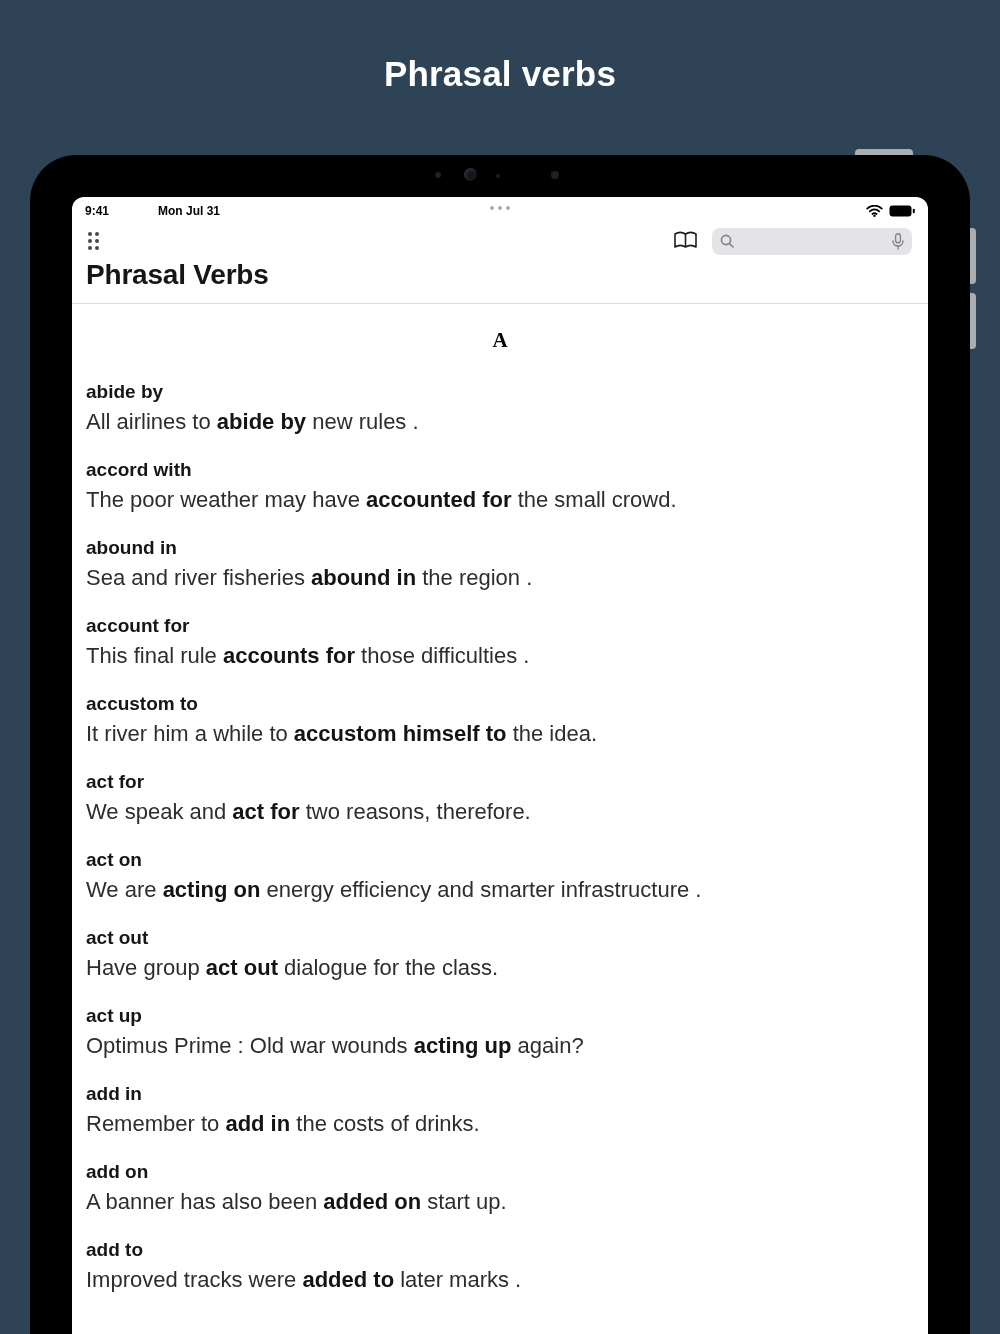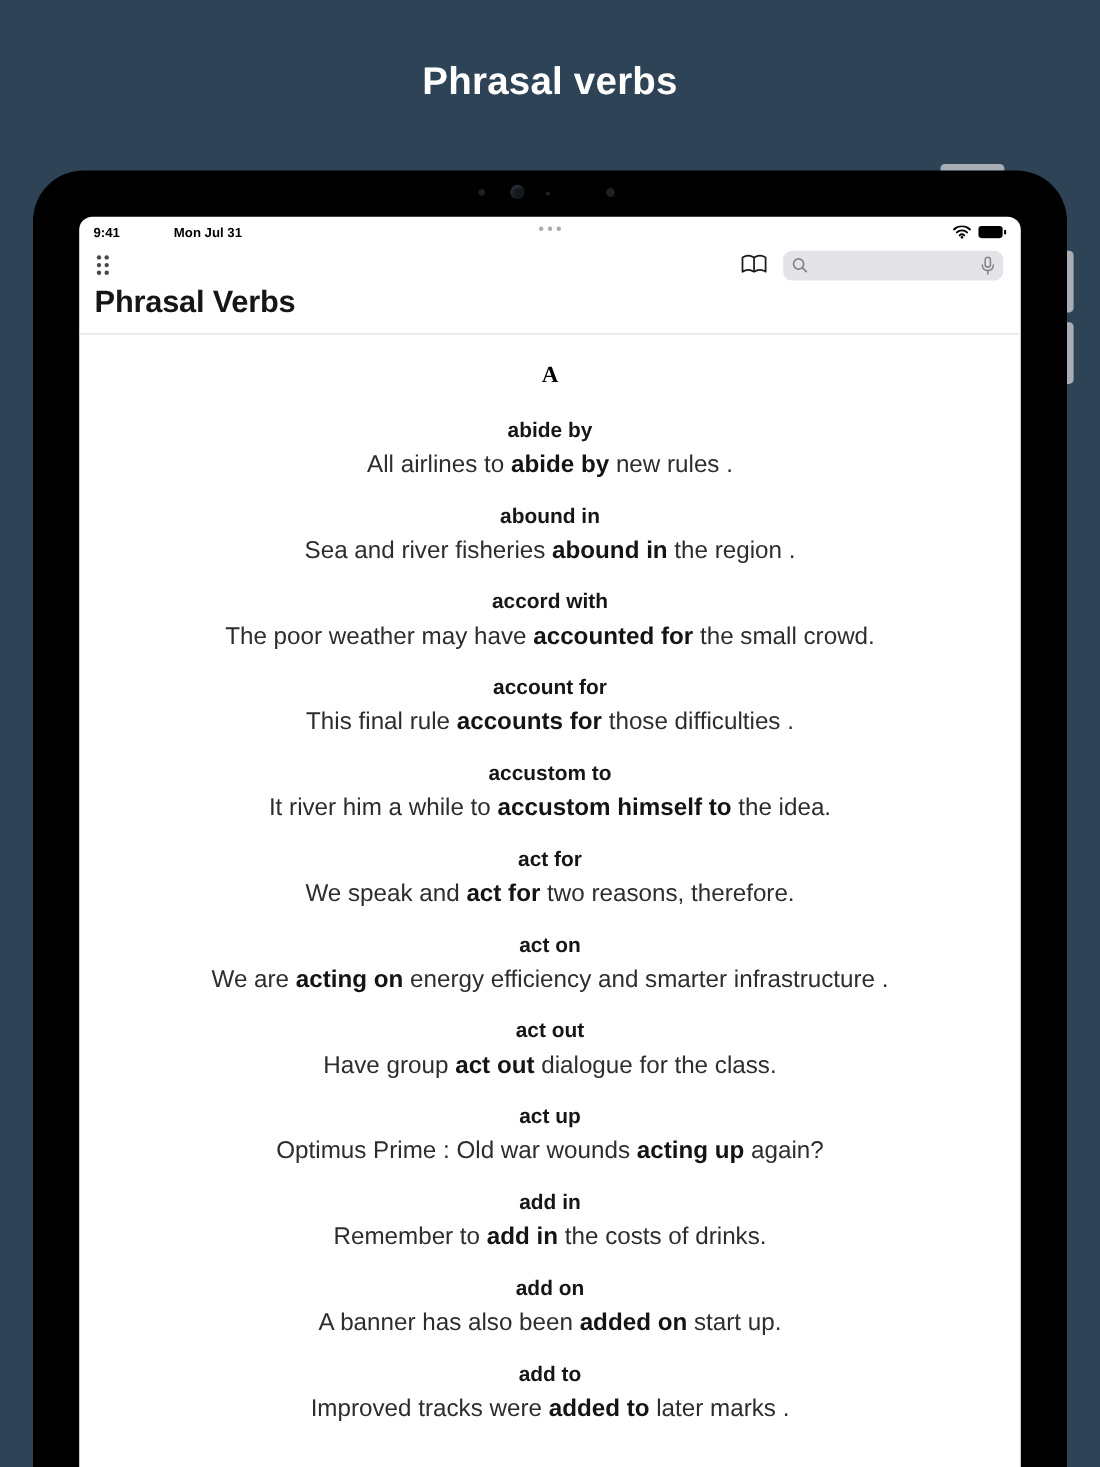--- a/index.html
+++ b/index.html
@@ -54,21 +54,21 @@
   }
   
   .screen-title{position:absolute;top:62px;left:14px;font-size:28px;font-weight:700;color:#161616;letter-spacing:-.2px;}
   .divider{position:absolute;top:106px;left:0;right:0;height:1px;background:#dddde0;}
   
   .content{position:absolute;top:107px;left:0;right:0;bottom:0;padding:22px 14px 0;box-sizing:border-box;overflow:hidden;}
   .letter{
     text-align:center;font-family:"Liberation Serif","DejaVu Serif",serif;
     font-weight:700;font-size:21px;color:#000;height:28px;line-height:28px;margin-bottom:26px;
   }
-  .entry{margin-bottom:24px;text-align:center;}
+  .entry{margin-bottom:24px;}
   .entry .term{font-size:19px;font-weight:700;line-height:24px;color:#161616;margin-bottom:6px;}
   .entry .sentence{font-size:22px;line-height:24px;color:#2d2d2f;}
   .entry .sentence b{font-weight:700;color:#141414;}
   
   .tabbar{
     position:absolute;left:0;right:0;bottom:0;height:37px;
     background:rgba(249,249,250,.97);border-top:1px solid #c9c9cd;
     display:flex;justify-content:space-between;align-items:center;
     padding:0 150px;box-sizing:border-box;
   }
@@ -162,27 +162,27 @@
 
     <div class="content">
       <div class="letter">A</div>
       <div id="entry-list">
   <div class="entry">
     <div class="term">abide by</div>
     <div class="sentence"><span>All airlines to </span><b>abide by</b><span> new rules .</span></div>
   </div>
 
   <div class="entry">
+    <div class="term">accord with</div>
+    <div class="sentence"><span>The poor weather may have </span><b>accounted for</b><span> the small crowd.</span></div>
+  </div>
+
+  <div class="entry">
     <div class="term">abound in</div>
     <div class="sentence"><span>Sea and river fisheries </span><b>abound in</b><span> the region .</span></div>
-  </div>
-
-  <div class="entry">
-    <div class="term">accord with</div>
-    <div class="sentence"><span>The poor weather may have </span><b>accounted for</b><span> the small crowd.</span></div>
   </div>
 
   <div class="entry">
     <div class="term">account for</div>
     <div class="sentence"><span>This final rule </span><b>accounts for</b><span> those difficulties .</span></div>
   </div>
 
   <div class="entry">
     <div class="term">accustom to</div>
     <div class="sentence"><span>It river him a while to </span><b>accustom himself to</b><span> the idea.</span></div>

